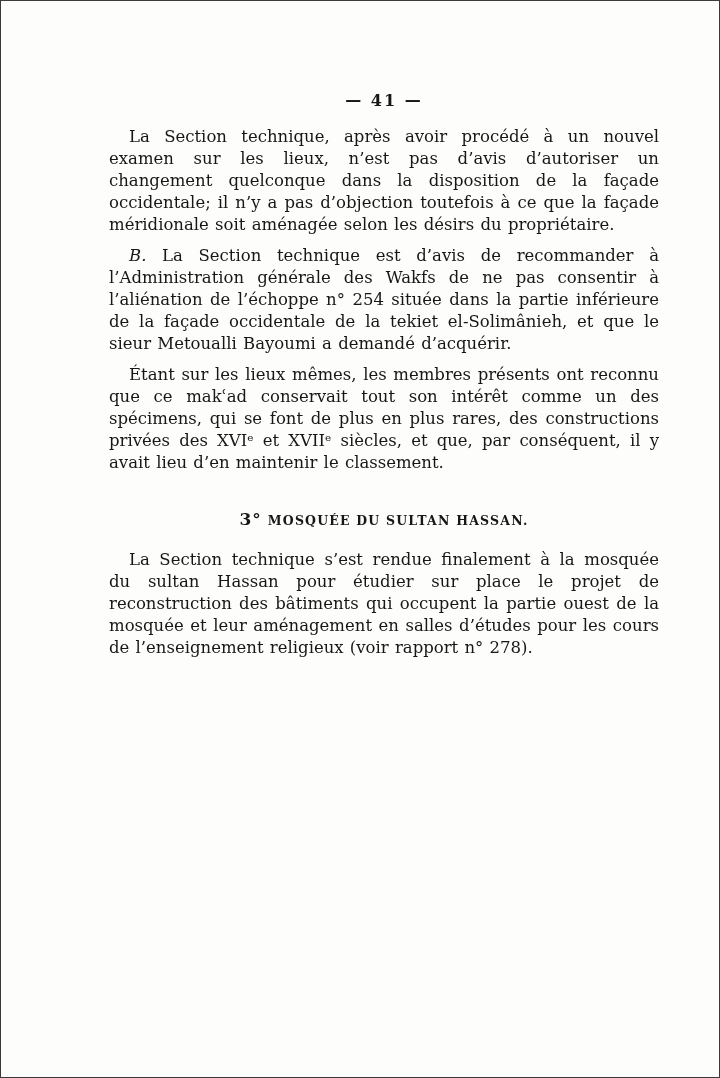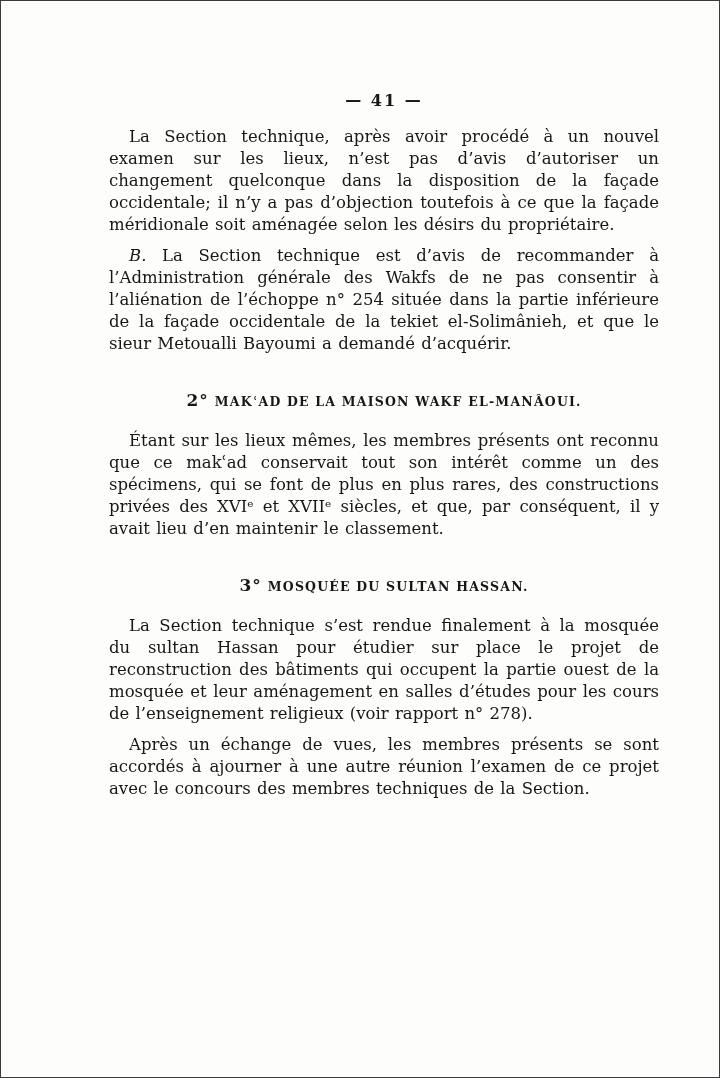--- a/index.html
+++ b/index.html
@@ -65,29 +65,25 @@
 
 <div class="page">
   <div class="content">
 
     <div class="page-number">— 41 —</div>
 
     <p class="para">La Section technique, après avoir procédé à un nouvel examen sur les lieux, n’est pas d’avis d’autoriser un changement quelconque dans la disposition de la façade occidentale; il n’y a pas d’objection toutefois à ce que la façade méridionale soit aménagée selon les désirs du propriétaire.</p>
 
     <p class="para"><span class="lead-italic">B.</span><span> La Section technique est d’avis de recommander à l’Administration générale des Wakfs de ne pas consentir à l’aliénation de l’échoppe n° 254 située dans la partie inférieure de la façade occidentale de la tekiet el-Solimânieh, et que le sieur Metoualli Bayoumi a demandé d’acquérir.</span></p>
 
-    <h2 class="heading">
-      <span class="hnum">2°</span><span class="htext">MAKʿAD DE LA MAISON WAKF EL-MANÂOUI.</span>
-    </h2>
 
 
     <p class="para">Étant sur les lieux mêmes, les membres présents ont reconnu que ce makʿad conservait tout son intérêt comme un des spécimens, qui se font de plus en plus rares, des constructions privées des XVIᵉ et XVIIᵉ siècles, et que, par conséquent, il y avait lieu d’en maintenir le classement.</p>
 
     <h2 class="heading">
       <span class="hnum">3°</span><span class="htext">MOSQUÉE DU SULTAN HASSAN.</span>
     </h2>
 
     <p class="para">La Section technique s’est rendue finalement à la mosquée du sultan Hassan pour étudier sur place le projet de reconstruction des bâtiments qui occupent la partie ouest de la mosquée et leur aménagement en salles d’études pour les cours de l’enseignement religieux (voir rapport n° 278).</p>
 
-    <p class="para">Après un échange de vues, les membres présents se sont accordés à ajourner à une autre réunion l’examen de ce projet avec le concours des membres techniques de la Section.</p>
 
   </div>
 </div>
 
 </body></html>

